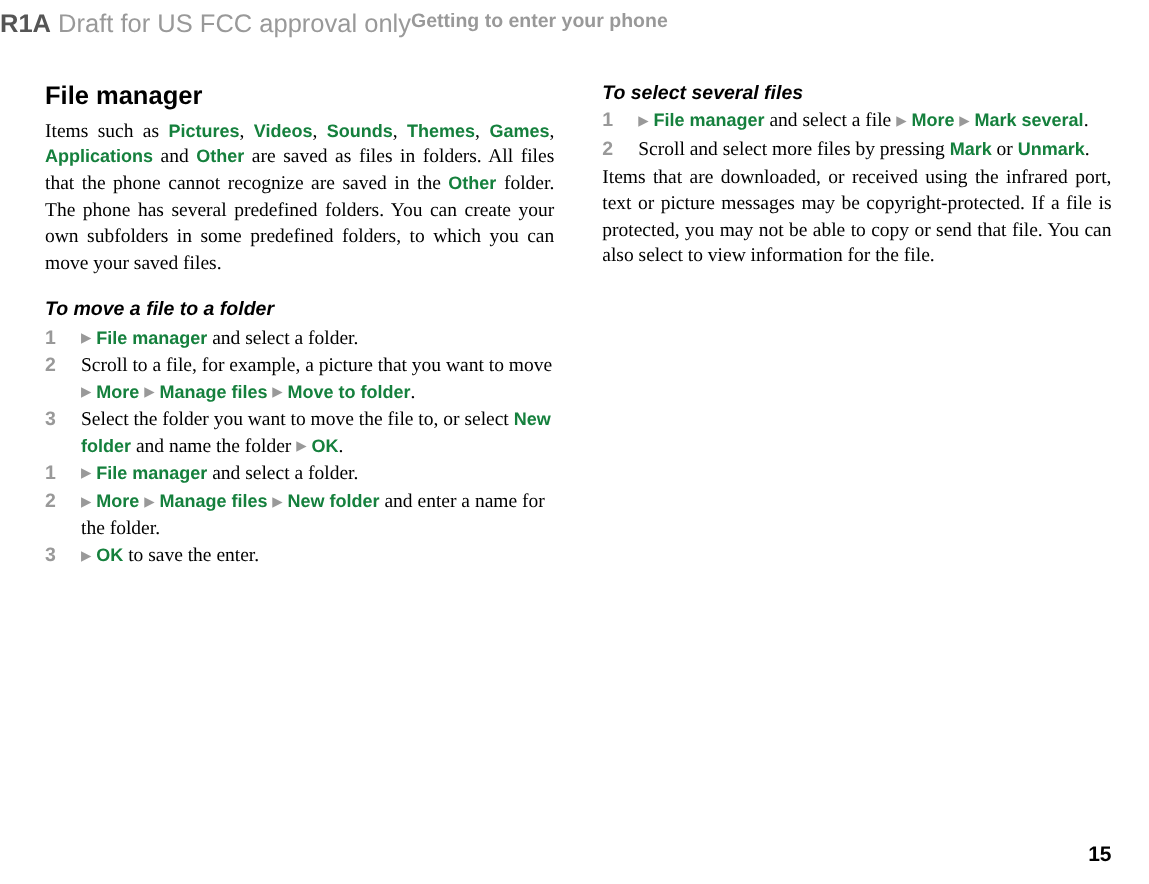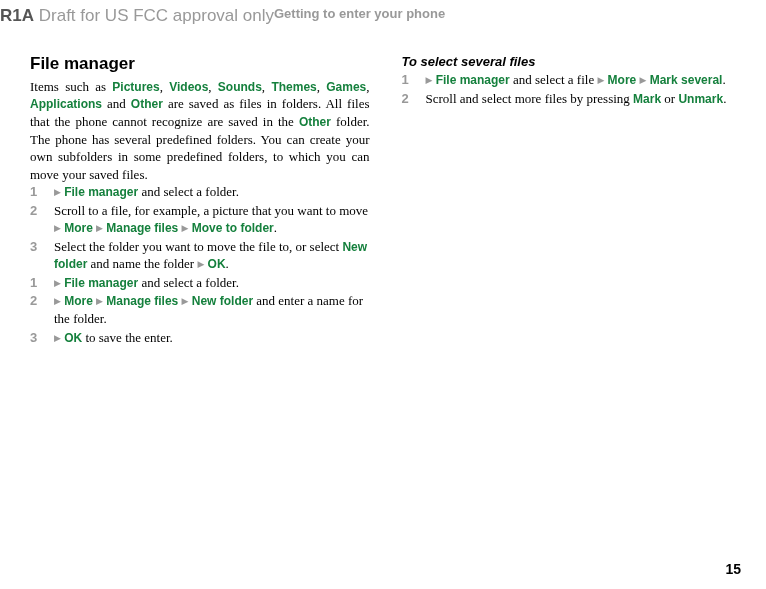--- a/index.html
+++ b/index.html
@@ -119,20 +119,21 @@
   <div class="header-right">Getting to enter your phone</div>
 </div>
 
 <div class="columns">
   <div class="col">
     <h1 class="section">File manager</h1>
     <p class="para">
       <span>Items such as </span><span class="ui">Pictures</span><span>, </span><span class="ui">Videos</span><span>, </span><span class="ui">Sounds</span><span>, </span><span class="ui">Themes</span><span>, </span><span class="ui">Games</span><span>, </span><span class="ui">Applications</span><span> and </span><span class="ui">Other</span><span> are saved as files in folders. All files that the phone cannot recognize are saved in the </span><span class="ui">Other</span><span> folder. The phone has several predefined folders. You can create your own subfolders in some predefined folders, to which you can move your saved files.</span>
     </p>
 
+    <h2 class="sub">To move a file to a folder</h2>
     <div class="step">
       <div class="step-num">1</div>
       <div class="step-body">
         <span class="arrow">▶</span> <span class="ui">File manager</span><span> and select a folder.</span>
       </div>
     </div>
     <div class="step">
       <div class="step-num">2</div>
       <div class="step-body">
         <span>Scroll to a file, for example, a picture that you want to move </span><span class="arrow">▶</span> <span class="ui">More</span> <span class="arrow">▶</span> <span class="ui">Manage files</span> <span class="arrow">▶</span> <span class="ui">Move to folder</span><span>.</span>
@@ -173,16 +174,17 @@
         <span class="arrow">▶</span> <span class="ui">File manager</span><span> and select a file </span><span class="arrow">▶</span> <span class="ui">More</span> <span class="arrow">▶</span> <span class="ui">Mark several</span><span>.</span>
       </div>
     </div>
     <div class="step">
       <div class="step-num">2</div>
       <div class="step-body">
         <span>Scroll and select more files by pressing </span><span class="ui">Mark</span><span> or </span><span class="ui">Unmark</span><span>.</span>
       </div>
     </div>
 
+    <p class="para">Items that are downloaded, or received using the infrared port, text or picture messages may be copyright-protected. If a file is protected, you may not be able to copy or send that file. You can also select to view information for the file.</p>
   </div>
 </div>
 
 <div class="pagenum">15</div>
 
 </body></html>

